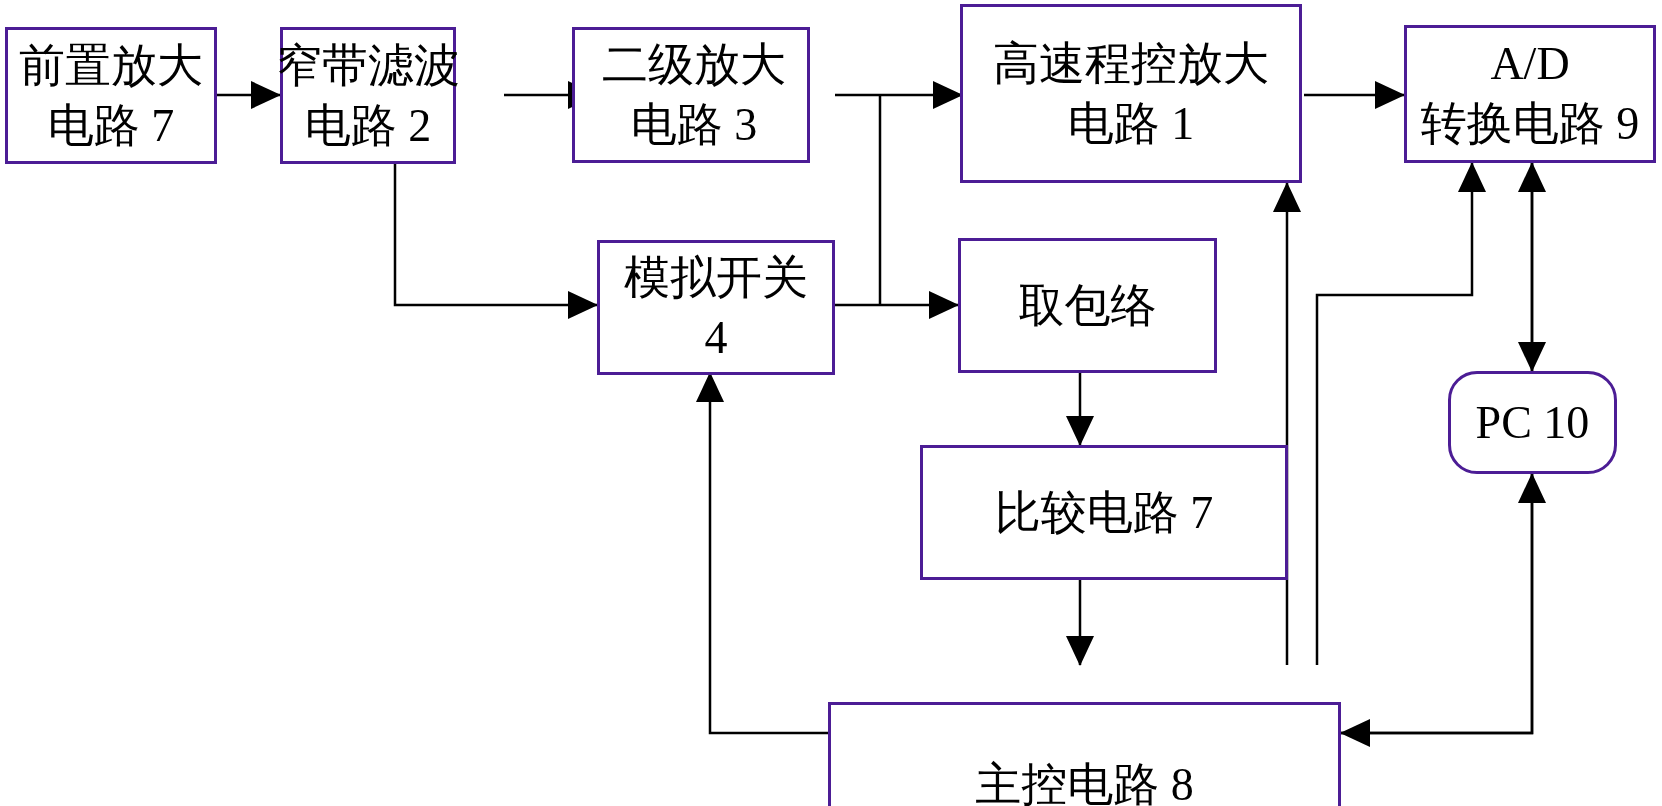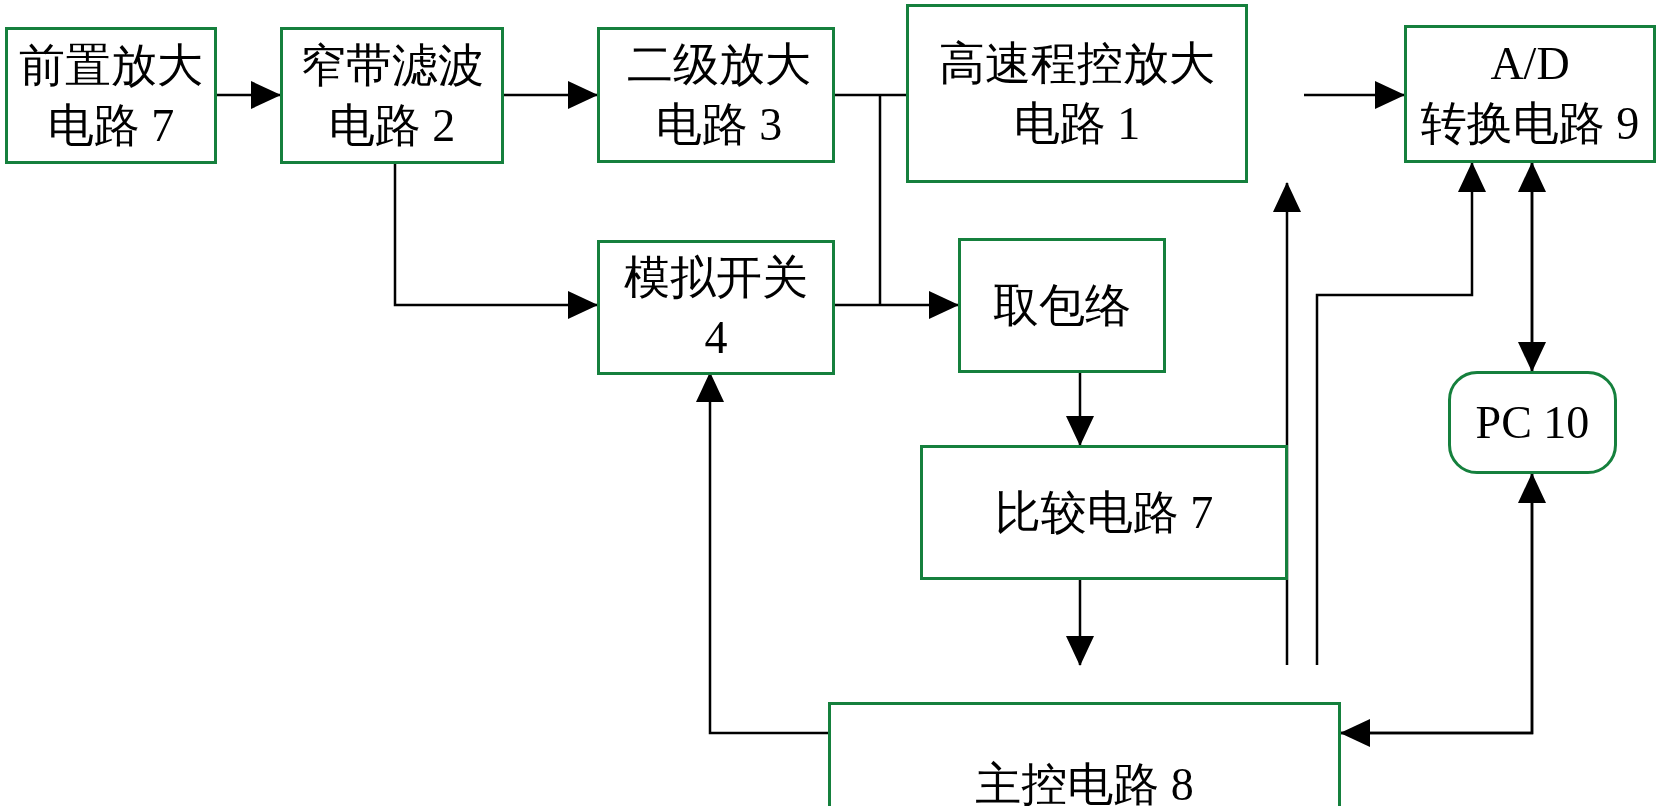--- a/index.html
+++ b/index.html
@@ -23,40 +23,40 @@
     z-index: 1;
   }
   .wire {
     fill: none;
     stroke: #000000;
     stroke-width: 2.5;
   }
   .box {
     position: absolute;
     box-sizing: border-box;
-    border: 3px solid #15803d;
+    border: 3px solid #4c1d95;
     background: #ffffff;
     z-index: 2;
     display: flex;
     flex-direction: column;
     align-items: center;
     justify-content: center;
     text-align: center;
     font-size: 46px;
     line-height: 1.3;
     white-space: nowrap;
   }
   .box span:empty { display: none; }
 
   .b1  { left: 5px;    top: 27px;  width: 212px; height: 137px; }
-  .b2  { left: 280px;  top: 27px;  width: 224px; height: 137px; }
-  .b3  { left: 597px;  top: 27px;  width: 238px; height: 136px; padding-left: 6px; }
+  .b2  { left: 280px;  top: 27px;  width: 176px; height: 137px; }
+  .b3  { left: 572px;  top: 27px;  width: 238px; height: 136px; padding-left: 6px; }
   .b4  { left: 597px;  top: 240px; width: 238px; height: 135px; }
-  .b5  { left: 906px;  top: 4px;   width: 342px; height: 179px; }
-  .b6  { left: 958px;  top: 238px; width: 208px; height: 135px; }
+  .b5  { left: 960px;  top: 4px;   width: 342px; height: 179px; }
+  .b6  { left: 958px;  top: 238px; width: 259px; height: 135px; }
   .b7  { left: 920px;  top: 445px; width: 368px; height: 135px; }
   .b8  { left: 828px;  top: 702px; width: 513px; height: 166px; }
   .b9  { left: 1404px; top: 25px;  width: 252px; height: 138px; text-align: right; }
   .b10 { left: 1448px; top: 371px; width: 169px; height: 103px; border-radius: 29px; }
 </style>
 </head>
 <body>
 
 <div class="stage">
 

